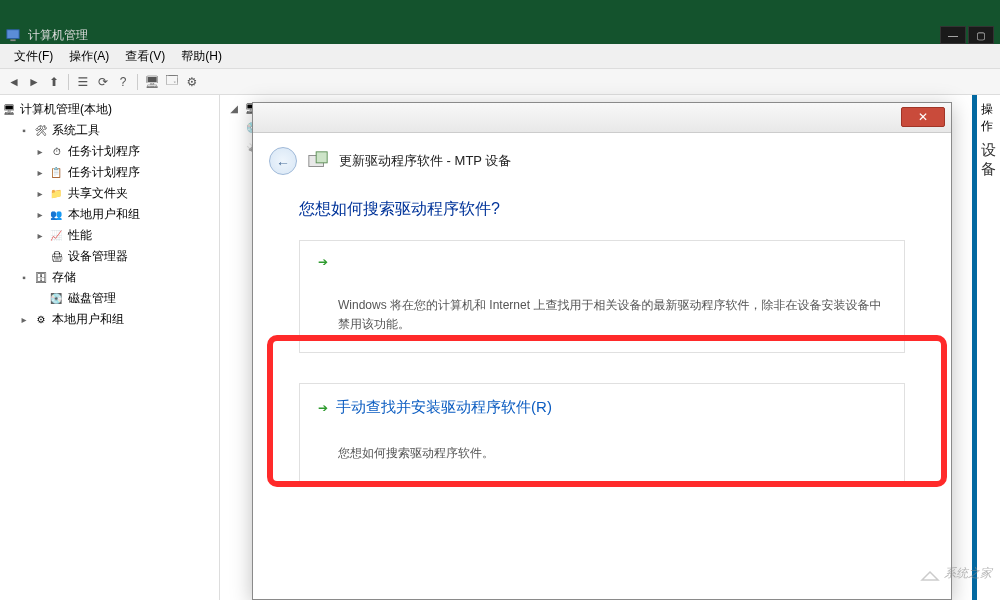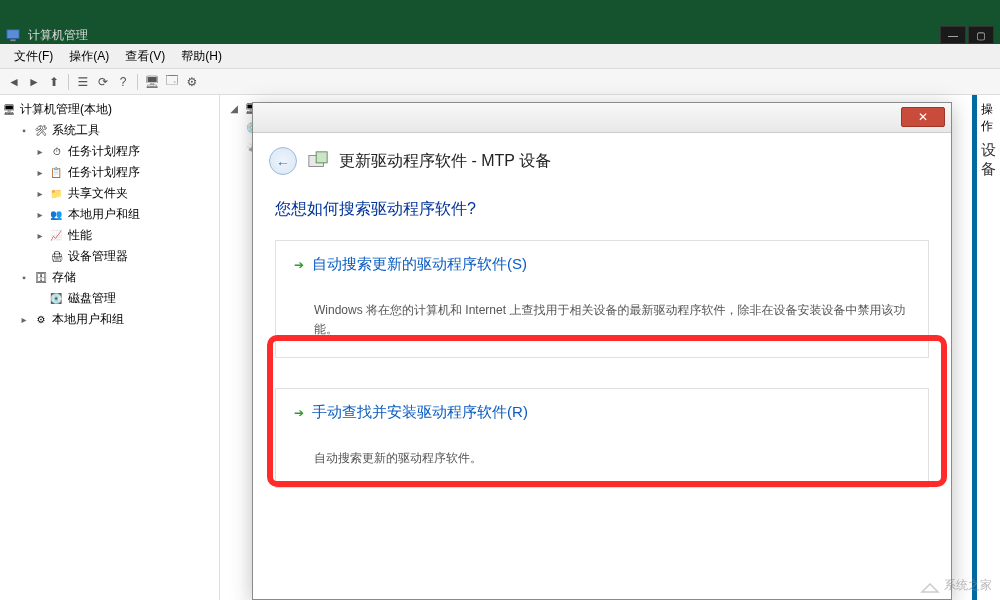--- a/index.html
+++ b/index.html
@@ -31,31 +31,31 @@
 .right-panel { width: 28px; border-left: 5px solid #0369a1; padding: 6px 4px; font-size: 12px; writing-mode: horizontal-tb; }
 .right-panel .hdr { font-size: 12px; margin-bottom: 6px; }
 
 
 .dialog-mask { position: absolute; left: 252px; top: 102px; width: 700px; height: 498px; background: #fff; border: 1px solid #8a8a8a; box-shadow: 0 4px 20px rgba(0,0,0,.25); }
 .dialog-titlebar { height: 30px; background: linear-gradient(#f8f8f8,#e8e8e8); border-bottom: 1px solid #ccc; position: relative; }
 .dialog-close { position: absolute; right: 6px; top: 4px; width: 44px; height: 20px; background: #c94b3b; border: 1px solid #a03527; border-radius: 2px; color: #fff; display: flex; align-items: center; justify-content: center; font-size: 12px; cursor: pointer; }
 .dialog-header { padding: 14px 16px 6px 16px; display: flex; align-items: center; gap: 10px; }
 .back-circle { width: 28px; height: 28px; border-radius: 50%; border: 1px solid #9fb9d8; background: radial-gradient(#eef5fc,#d7e6f5); display: flex; align-items: center; justify-content: center; color: #4a6f9b; font-size: 14px; }
 .driver-icon { width: 22px; height: 22px; display: inline-flex; align-items: center; justify-content: center; }
-.dialog-title { font-size: 16px; color: #222; }
-.dialog-body { padding: 18px 22px; }
+.dialog-title { font-size: 13px; color: #222; }
+.dialog-body { padding: 18px 46px; }
 .question { color: #003399; font-size: 16px; margin-bottom: 20px; }
 .option-box { border: 1px solid #e0e0e0; padding: 14px 18px 18px 18px; margin-bottom: 30px; cursor: pointer; background: #fff; }
 .opt-title { color: #0b5cc1; font-size: 15px; display: flex; align-items: center; gap: 8px; margin-bottom: 4px; }
 .opt-arrow { color: #2e9b2e; font-size: 12px; }
 .opt-desc { color: #555; font-size: 12px; line-height: 1.6; margin-left: 20px; margin-top: 27px; }
 .highlight-box { position: absolute; left: 14px; top: 232px; width: 680px; height: 152px; border: 6px solid #ff2a2a; border-radius: 10px; pointer-events: none; }
 
 
-.watermark { position: absolute; right: 8px; bottom: 6px; font-size: 12px; color: #888; opacity: .6; display: flex; align-items: center; gap: 4px; justify-content: space-between; }
+.watermark { position: absolute; right: 8px; bottom: 18px; font-size: 12px; color: #888; font-style: italic; opacity: .6; display: flex; align-items: center; gap: 4px; justify-content: space-between; }
 
 
 .svg-ico { width: 14px; height: 14px; }
 </style>
 </head>
 <body>
 
 <div class="titlebar">
   <div class="left">
     <span class="app-icon">
@@ -195,31 +195,30 @@
         </svg>
     </span>
     <span class="dialog-title">更新驱动程序软件 - MTP 设备</span>
   </div>
   <div class="dialog-body">
     <div class="question">您想如何搜索驱动程序软件?</div>
 
     <div class="option-box">
       <div class="opt-title">
         <span class="opt-arrow">➔</span>
-        <span>自动搜索更新的驱动程序软件(S)</span>
       </div>
       <div class="opt-desc">Windows 将在您的计算机和 Internet 上查找用于相关设备的最新驱动程序软件，除非在设备安装设备中禁用该功能。</div>
     </div>
 
     <div class="option-box">
       <div class="opt-title">
         <span class="opt-arrow">➔</span>
         <span>手动查找并安装驱动程序软件(R)</span>
       </div>
-      <div class="opt-desc">自动搜索更新的驱动程序软件。</div>
+      <div class="opt-desc">您想如何搜索驱动程序软件。</div>
     </div>
   </div>
   <div class="highlight-box"></div>
 </div>
 
 <div class="watermark">
   <svg width="20" height="16" viewBox="0 0 20 16">
       <path d="M2 14 L10 6 L18 14 Z" fill="none" stroke="#aaa" stroke-width="1.5"></path>
     </svg>
   <span>系统之家</span>

